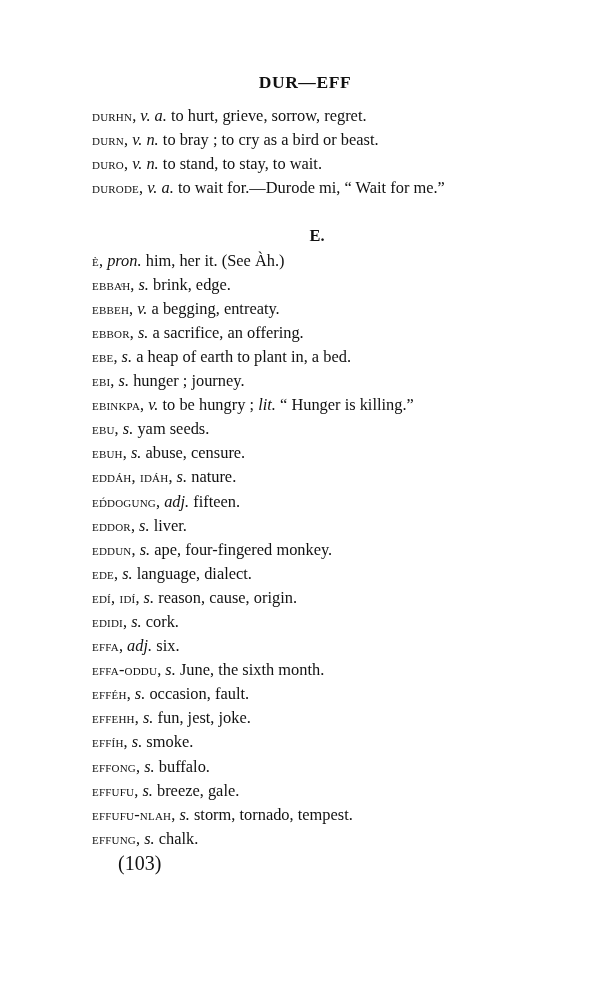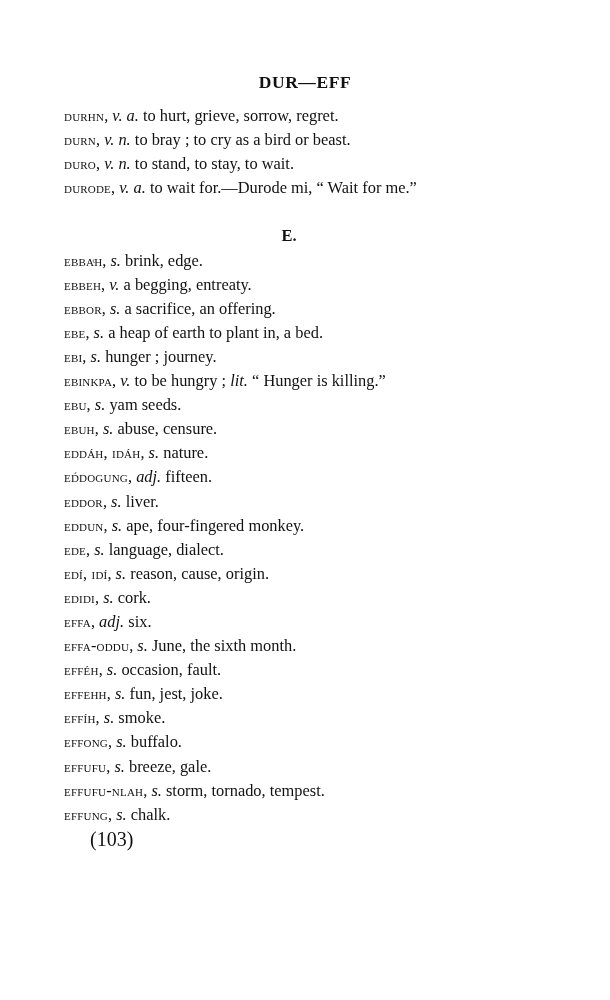--- a/index.html
+++ b/index.html
@@ -33,21 +33,21 @@
     text-align: center;
     font-size: 17.5px;
     font-weight: bold;
     letter-spacing: 0.6px;
   }
 
   
   .column {
     position: absolute;
     top: 104px;
-    left: 64px;
+    left: 92px;
     width: 460px;
     font-family: Liberation Serif, serif;
   }
 
   .entry {
     font-size: 16.4px;
     line-height: 24.1px;
     white-space: nowrap;
     text-indent: 0;
   }
@@ -85,20 +85,21 @@
 
   <div class="running-head">DUR—EFF</div>
 
   <div class="column">
       <div class="entry"><span class="hw">Durhn</span>, <span class="pos">v. a.</span> <span>to hurt, grieve, sorrow, regret.</span></div>
       <div class="entry"><span class="hw">Durn</span>, <span class="pos">v. n.</span> <span>to bray ; to cry as a bird or beast.</span></div>
       <div class="entry"><span class="hw">Duro</span>, <span class="pos">v. n.</span> <span>to stand, to stay, to wait.</span></div>
       <div class="entry"><span class="hw">Durode</span>, <span class="pos">v. a.</span> <span>to wait for.—Durode mi, “ Wait for me.”</span></div>
       <div class="gap"></div>
       <div class="entry" style="text-align: center; font-weight: bold; margin-left: -80px; width: 610px;">E.</div>
+      <div class="entry"><span class="hw">È</span>, <span class="pos">pron.</span> <span>him, her it.  (See Àh.)</span></div>
       <div class="entry"><span class="hw">Ebbaͨh</span>, <span class="pos">s.</span> <span>brink, edge.</span></div>
       <div class="entry"><span class="hw">Ebbeh</span>, <span class="pos">v.</span> <span>a begging, entreaty.</span></div>
       <div class="entry"><span class="hw">Ebbor</span>, <span class="pos">s.</span> <span>a sacrifice, an offering.</span></div>
       <div class="entry"><span class="hw">Ebe</span>, <span class="pos">s.</span> <span>a heap of earth to plant in, a bed.</span></div>
       <div class="entry"><span class="hw">Ebi</span>, <span class="pos">s.</span> <span>hunger ; journey.</span></div>
       <div class="entry"><span class="hw">Ebinkpa</span>, <span class="pos">v.</span> <span>to be hungry ; </span><span class="pos">lit.</span> <span>“ Hunger is killing.”</span></div>
       <div class="entry"><span class="hw">Ebu</span>, <span class="pos">s.</span> <span>yam seeds.</span></div>
       <div class="entry"><span class="hw">Ebuh</span>, <span class="pos">s.</span> <span>abuse, censure.</span></div>
       <div class="entry"><span class="hw">Eddáh, Idáh</span>, <span class="pos">s.</span> <span>nature.</span></div>
       <div class="entry"><span class="hw">Ed́dogung</span>, <span class="pos">adj.</span> <span>fifteen.</span></div>

